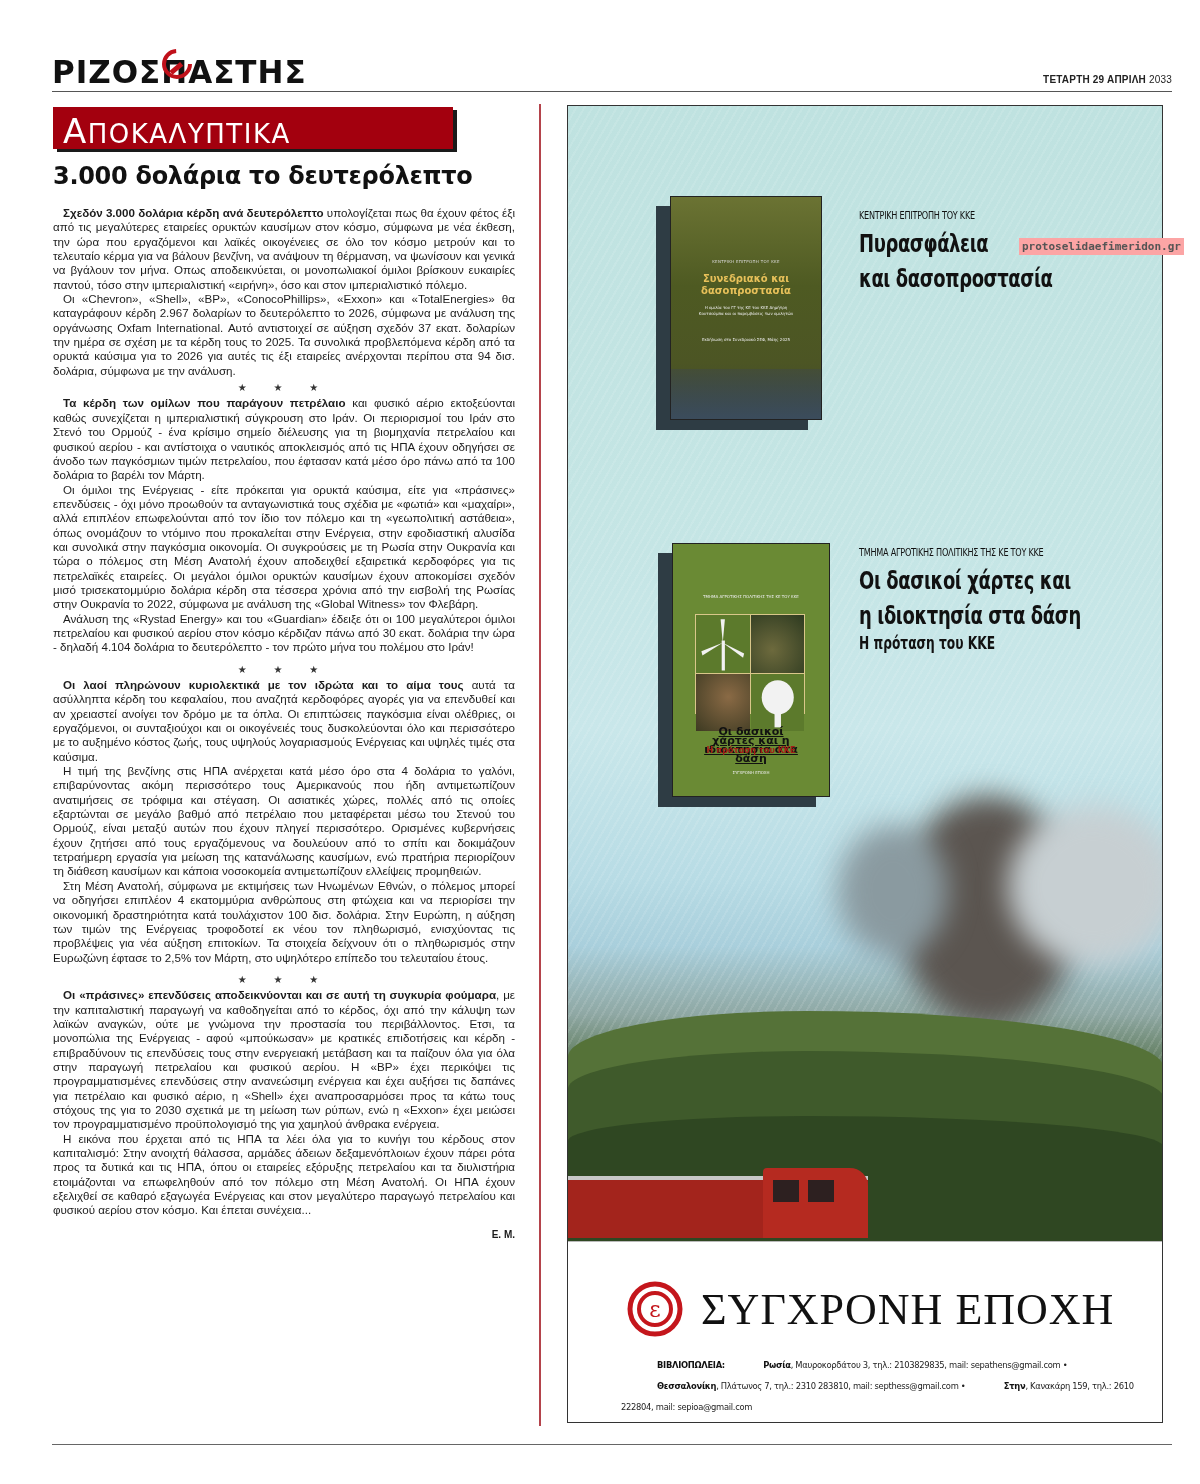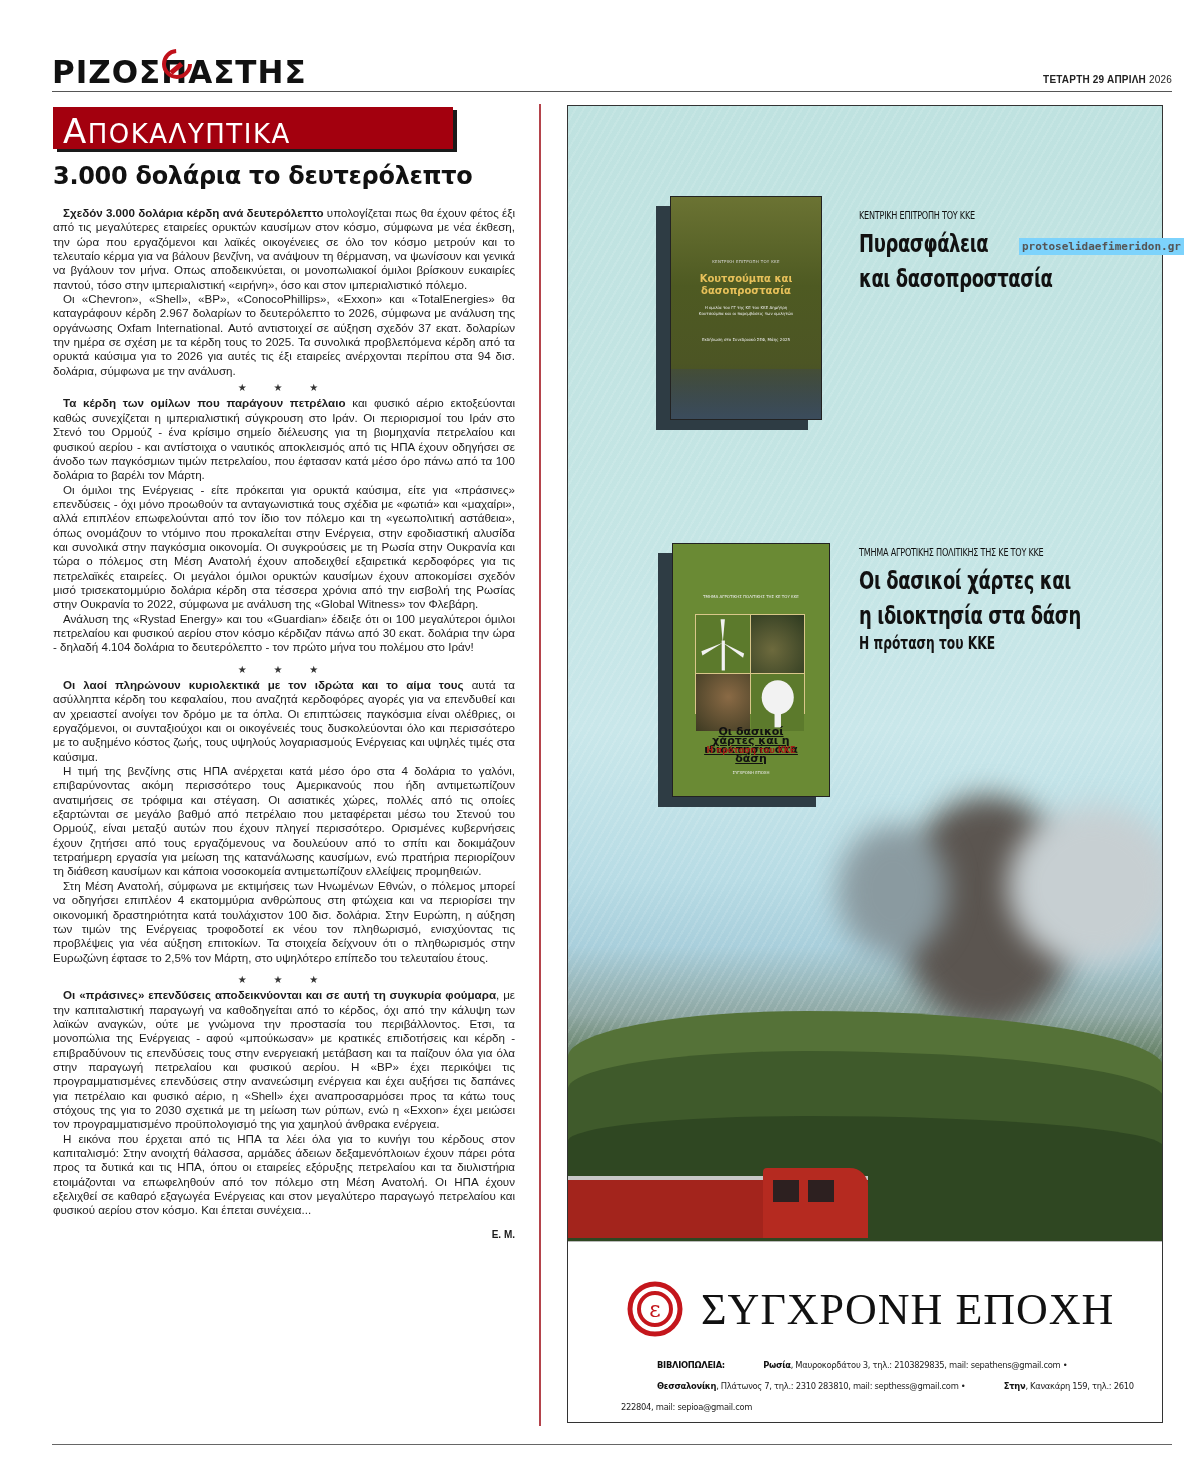--- a/index.html
+++ b/index.html
@@ -61,40 +61,40 @@
   .b2-grid .sat2 { background: radial-gradient(circle at 60% 40%, #8a6a45, #3d3a22); }
   .b2-title { top: 183px; font-size: 11px; line-height: 9px; color: #111; font-weight: bold; text-decoration: underline; }
   .b2-sub { top: 202px; font-size: 8px; color: #a51c16; font-weight: bold; }
   .b2-pub { top: 226px; font-size: 4px; color: #eee; }
 
   .ad-text { position: absolute; font-family: "DejaVu Sans Condensed", "DejaVu Sans", sans-serif; color: #111; }
   .kicker { font-size: 11px; letter-spacing: -0.3px; transform: scaleX(0.82); transform-origin: left; white-space: nowrap; }
   .big-title { font-size: 25px; font-weight: bold; line-height: 35px; transform: scaleX(0.8); transform-origin: left; white-space: nowrap; letter-spacing: -0.5px; }
   .subtitle { font-size: 17px; font-weight: bold; transform: scaleX(0.8); transform-origin: left; white-space: nowrap; }
   .desc { font-size: 12px; line-height: 20px; width: 290px; text-align: justify; letter-spacing: -0.2px; }
-  .watermark { position: absolute; left: 1019px; top: 238px; background: #7dd3fc; color: #555; font-size: 11px; font-weight: bold; font-family: "DejaVu Sans Mono", monospace; padding: 2px 3px; letter-spacing: 0; }
+  .watermark { position: absolute; left: 1019px; top: 238px; background: #fca5a5; color: #555; font-size: 11px; font-weight: bold; font-family: "DejaVu Sans Mono", monospace; padding: 2px 3px; letter-spacing: 0; }
 
   .publisher-box { position: absolute; left: 0; top: 1135px; width: 596px; height: 183px; background: #fff; border-top: 1px solid #bbb; }
   .pub-logo { position: absolute; left: 59px; top: 39px; width: 56px; height: 56px; }
   .pub-name { position: absolute; left: 133px; top: 42px; font-family: "Liberation Serif", serif; font-size: 44px; color: #111; letter-spacing: 1px; }
   .pub-info { position: absolute; left: 53px; top: 112px; width: 520px; font-size: 9.3px; line-height: 21px; color: #222; font-family: "DejaVu Sans Condensed", "DejaVu Sans", sans-serif; letter-spacing: -0.3px; }
   .pub-info b { font-weight: bold; color: #111; padding-left: 36px; }
 </style>
 </head>
 <body>
 
 <div class="masthead">
   <div class="logo">ΡΙΖΟΣΠΑΣΤΗΣ</div>
   <svg class="logo-emblem" viewBox="0 0 34 40">
     <circle cx="17" cy="18" r="13" fill="none" stroke="#c0101a" stroke-width="4" stroke-dasharray="60 22"></circle>
     <rect x="9" y="20" width="14" height="5" fill="#c0101a" transform="rotate(-40 16 22)"></rect>
   </svg>
   <div class="date-line">
     <span>ΤΕΤΑΡΤΗ 29 ΑΠΡΙΛΗ</span>
-    <span class="year">2026</span>
+    <span class="year">2033</span>
   </div>
 </div>
 <div class="masthead-rule"></div>
 
 <div class="section-banner">
   <span style="text-transform:uppercase;">Αποκαλυπτικα</span>
 </div>
 <h1 class="article-title">3.000 δολάρια το δευτερόλεπτο</h1>
 
 <div class="article">
@@ -154,21 +154,21 @@
     <div class="pub-name">ΣΥΓΧΡΟΝΗ ΕΠΟΧΗ</div>
     <div class="pub-info">
       <b>ΒΙΒΛΙΟΠΩΛΕΙΑ:</b>
       <b>Ρωσία</b><span>, Μαυροκορδάτου 3, τηλ.: 2103829835, mail: sepathens@gmail.com</span><span> • </span><b>Θεσσαλονίκη</b><span>, Πλάτωνος 7, τηλ.: 2310 283810, mail: septhess@gmail.com</span><span> • </span><b>Στην</b><span>, Κανακάρη 159, τηλ.: 2610 222804, mail: sepioa@gmail.com</span>
     </div>
   </div>
 </div>
 
 <div class="book book1">
   <div class="book-inner b1-kicker">ΚΕΝΤΡΙΚΗ ΕΠΙΤΡΟΠΗ ΤΟΥ ΚΚΕ</div>
-  <div class="book-inner b1-title" style="padding:0 12px;">Κουτσούμπα και δασοπροστασία</div>
+  <div class="book-inner b1-title" style="padding:0 12px;">Συνεδριακό και δασοπροστασία</div>
   <div class="book-inner b1-sub" style="padding:0 22px;">Η ομιλία του ΓΓ της ΚΕ του ΚΚΕ Δημήτρη Κουτσούμπα και οι παρεμβάσεις των ομιλητών</div>
   <div class="book-inner b1-foot" style="padding:0 30px;">Εκδήλωση στο Συνεδριακό ΣΕΦ, Μάης 2025</div>
   <div style="position:absolute;left:0;bottom:0;width:100%;height:50px;background:linear-gradient(180deg, rgba(60,70,80,0.4), #3b4c5c);"></div>
 </div>
 
 <div class="book book2">
   <div class="book-inner b2-kicker">ΤΜΗΜΑ ΑΓΡΟΤΙΚΗΣ ΠΟΛΙΤΙΚΗΣ ΤΗΣ ΚΕ ΤΟΥ ΚΚΕ</div>
   <div class="b2-grid" style="left:22px;">
     <div style="position:relative;">
       <svg viewBox="0 0 50 50" width="100%" height="100%">

